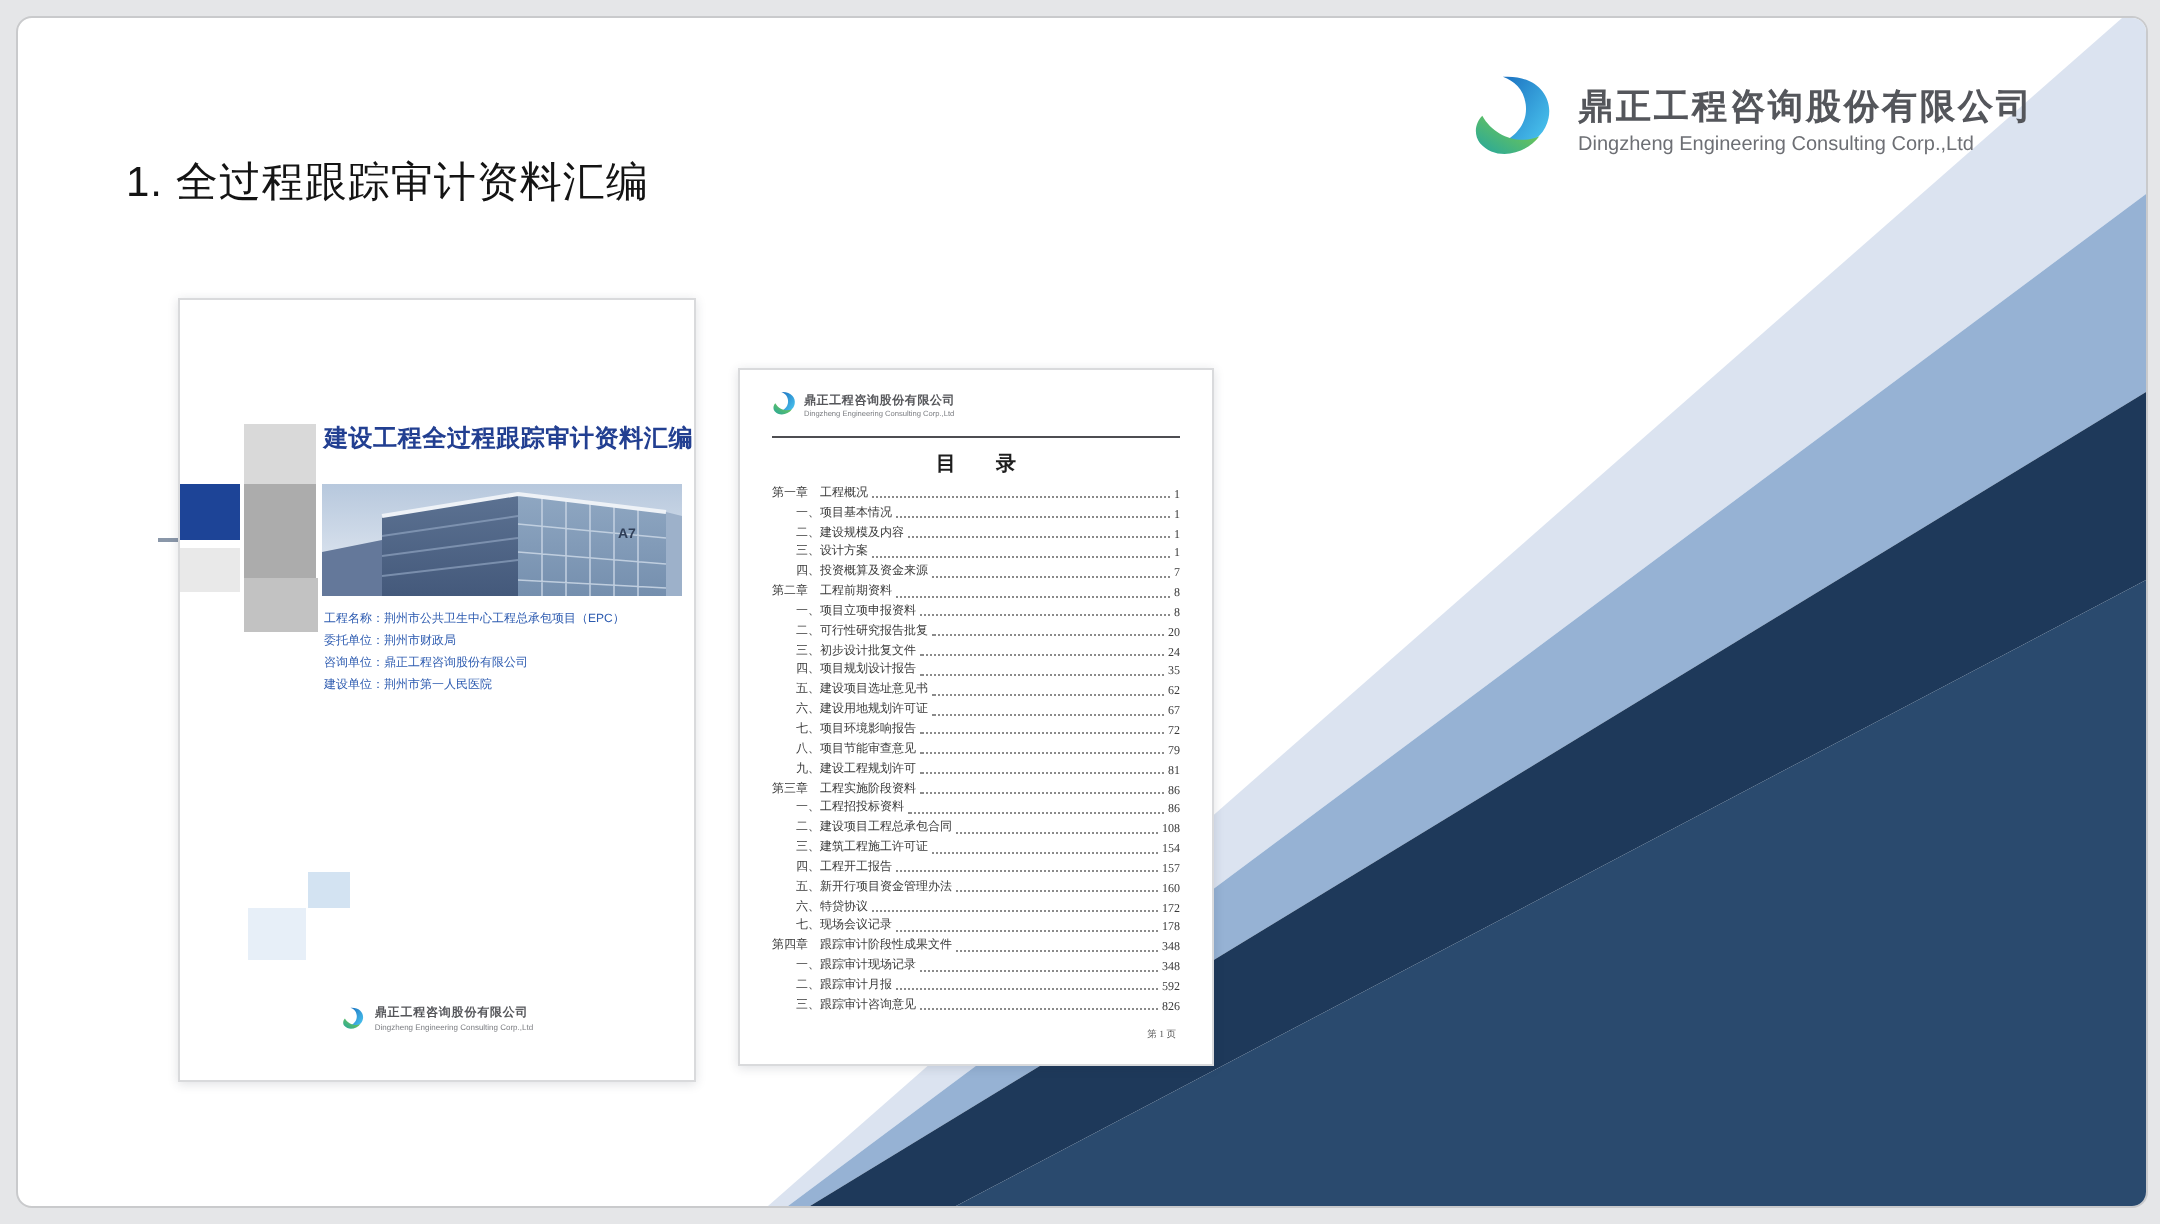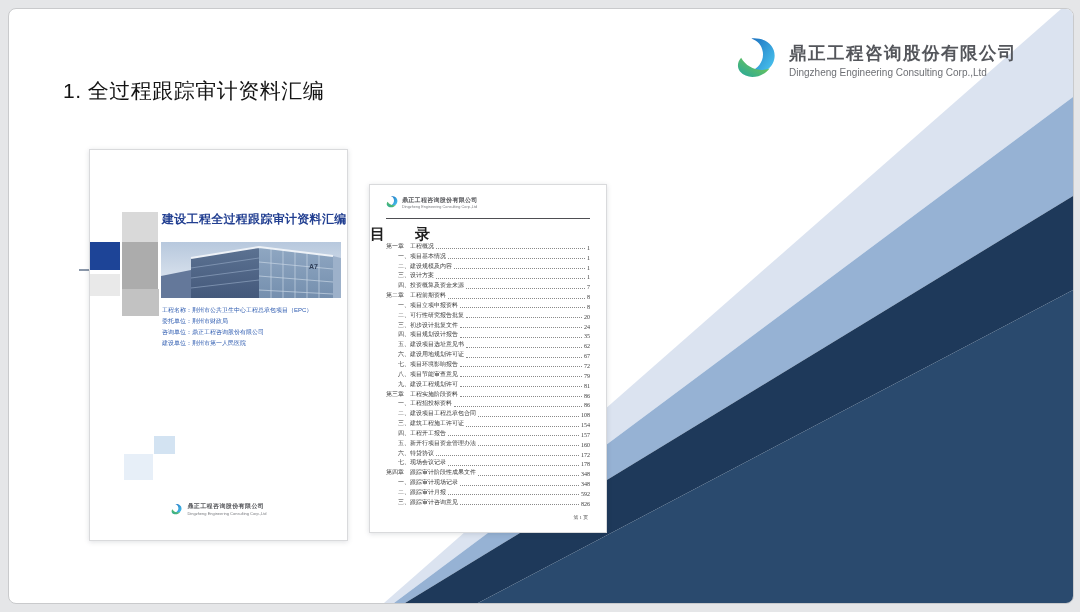--- a/index.html
+++ b/index.html
@@ -51,22 +51,22 @@
   .cover-logo .en{font-size:4px;color:#7a7c80;white-space:nowrap;}
   .decor-tick{position:absolute;left:70px;top:260px;width:10px;height:2px;background:#8a97a9;z-index:2;}
 
   
   .toc-logo{position:absolute;left:15px;top:10px;display:flex;align-items:center;gap:3px;}
   .logo-icon-xs{width:14px;height:14px;flex:0 0 auto;}
   .toc-logo .cn{font-weight:bold;font-size:6px;color:#55565a;letter-spacing:.3px;white-space:nowrap;}
   .toc-logo .en{font-size:3.8px;color:#7a7c80;white-space:nowrap;}
   .toc-rule{position:absolute;left:16px;right:16px;top:33px;border-top:1.6px solid #4e4e52;}
   .toc-heading{
-    position:absolute;left:0;right:0;top:40px;
-    font-family:"Liberation Serif",serif;font-weight:bold;font-size:15px;color:#1e1e1e;
+    position:absolute;left:0;right:0;top:40px;text-align:center;
+    font-family:"Liberation Serif",serif;font-weight:bold;font-size:10px;color:#1e1e1e;
   }
   .toc-list{position:absolute;left:16px;right:16px;top:56px;}
   .toc-row{
     display:flex;align-items:flex-end;height:9.85px;
     font-family:"Liberation Serif",serif;font-size:6px;color:#3a3a3a;
   }
   .toc-row.item .toc-label{padding-left:12px;}
   .toc-label{white-space:nowrap;}
   .toc-leader{flex:1;border-bottom:1px dotted #8a8a8a;margin:0 2px 1.5px 2px;}
   .toc-page{white-space:nowrap;}

